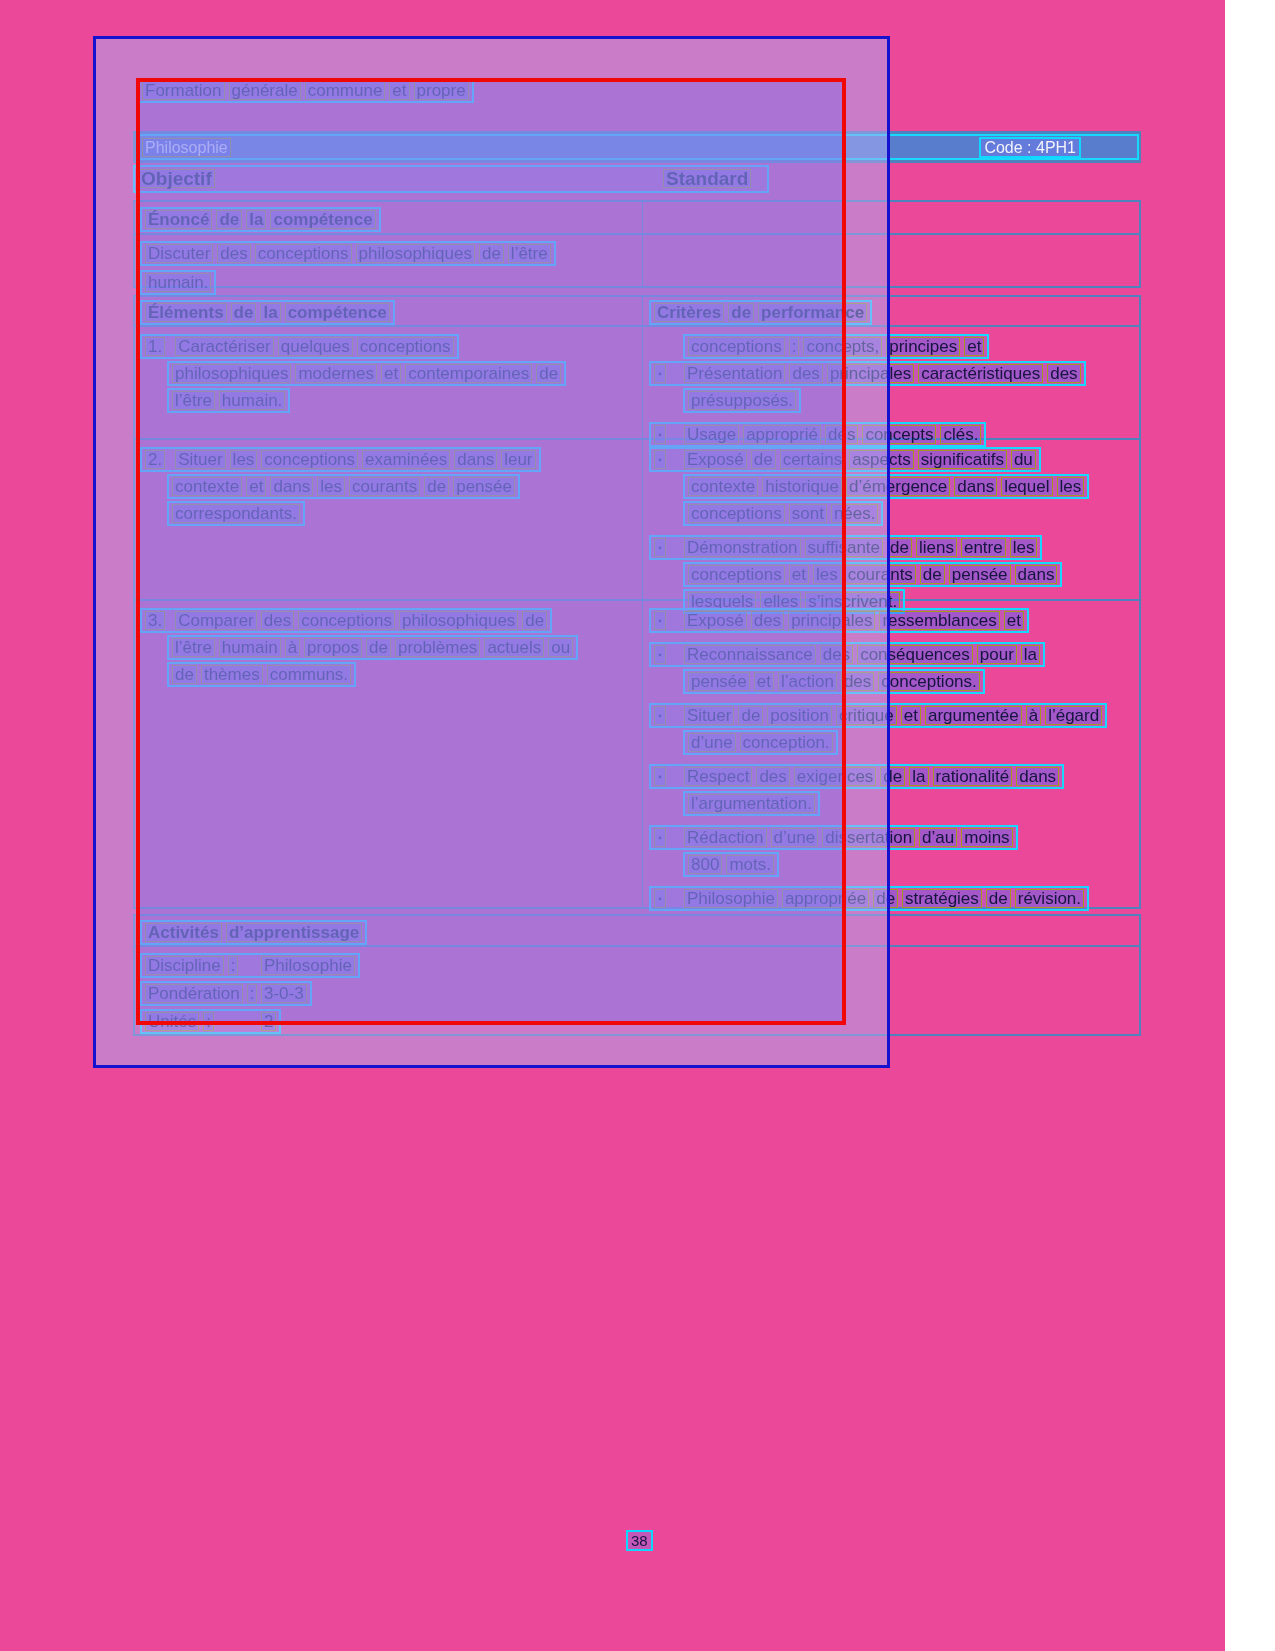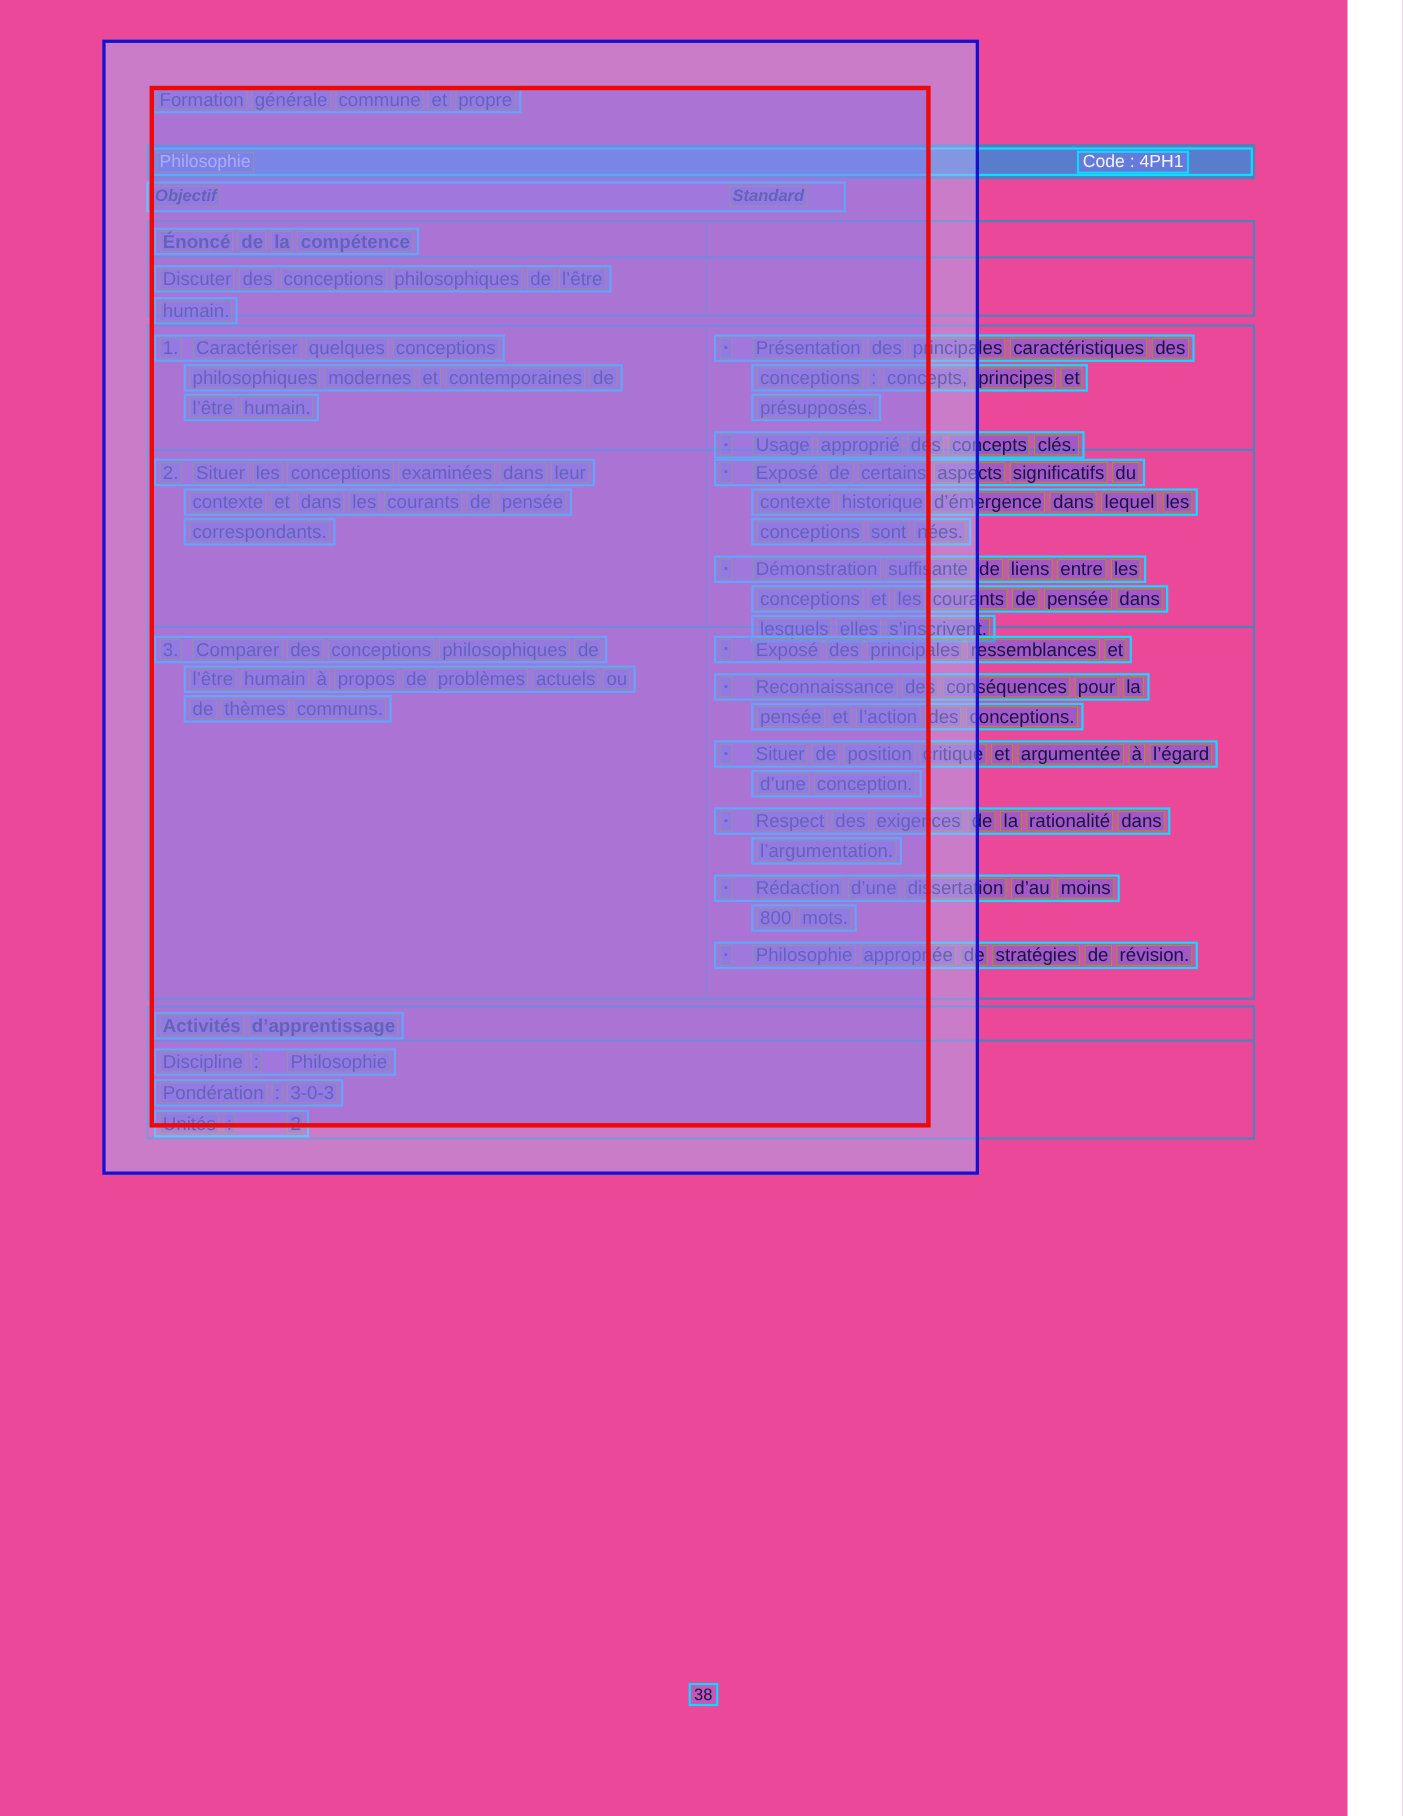--- a/index.html
+++ b/index.html
@@ -35,21 +35,21 @@
   }
   .bar-lb {
     position: absolute; left: 3px; right: 2px; top: 3px; bottom: 3px;
     border: 2px solid #17d9ff; background: rgba(115,115,248,0.28);
     display: flex; align-items: center; justify-content: space-between; padding: 0 4px;
   }
   .bar-right { margin-right: 52px; color: #f2f3fb; }
 
   .objstd { position: absolute; top: 165px; left: 0; }
   .objstd-lb { position: relative; width: 636px; height: 28px;
-    font-size: 15px; font-weight: bold; font-style: italic; }
+    font-size: 19px; font-weight: bold; }
   .objectif { position: absolute; left: 3px; top: 2px; }
   .standard { position: absolute; left: 528px; top: 2px; }
 
   .tbl { position: absolute; left: 0; width: 1008px; border: 2px solid #4f81bd; background: transparent; }
   .tableA { top: 200px; height: 88px; }
   .tableA::after, .tableB::after {
     content: ''; position: absolute; left: 507px; top: 0; bottom: 0;
     border-left: 1px solid #4f81bd;
   }
   .ta-header { height: 33px; border-bottom: 2px solid #4f81bd; padding: 5px 0 0 5px;
@@ -120,31 +120,39 @@
       <div class="ta-header">
         <span class="lb"><span class="wb">Énoncé</span><span class="wb">de</span><span class="wb">la</span><span class="wb">compétence</span></span>
       </div>
       <div class="ta-body" id="enonce-body">
           <div class="line"><span class="lb"><span class="wb">Discuter</span><span class="wb">des</span><span class="wb">conceptions</span><span class="wb">philosophiques</span><span class="wb">de</span><span class="wb">l’être</span></span></div>
           <div class="line"><span class="lb"><span class="wb">humain.</span></span></div>
         </div>
     </div>
 
     <div class="tbl tableB">
+      <div class="tb-head">
+        <div class="cell-l">
+          <span class="lb"><span class="wb">Éléments</span><span class="wb">de</span><span class="wb">la</span><span class="wb">compétence</span></span>
+        </div>
+        <div class="cell-r">
+          <span class="lb"><span class="wb">Critères</span><span class="wb">de</span><span class="wb">performance</span></span>
+        </div>
+      </div>
       <div id="tb-rows">
           <div class="tb-row r1">
             <div class="cell-l">
               <div class="line"><span class="lb"><span class="wb num">1.</span><span class="wb">Caractériser</span><span class="wb">quelques</span><span class="wb">conceptions</span></span></div>
               <div class="line ind-l"><span class="lb"><span class="wb">philosophiques</span><span class="wb">modernes</span><span class="wb">et</span><span class="wb">contemporaines</span><span class="wb">de</span></span></div>
               <div class="line ind-l"><span class="lb"><span class="wb">l’être</span><span class="wb">humain.</span></span></div>
             </div>
             <div class="cell-r">
               <div class="crit">
+                <div class="line ind-r"><span class="lb"><span class="wb">conceptions</span><span class="wb">:</span><span class="wb">concepts,</span><span class="wb">principes</span><span class="wb">et</span></span></div>
                 <div class="line"><span class="lb"><span class="wb bullet">▪</span><span class="wb">Présentation</span><span class="wb">des</span><span class="wb">principales</span><span class="wb">caractéristiques</span><span class="wb">des</span></span></div>
-                <div class="line ind-r"><span class="lb"><span class="wb">conceptions</span><span class="wb">:</span><span class="wb">concepts,</span><span class="wb">principes</span><span class="wb">et</span></span></div>
                 <div class="line ind-r"><span class="lb"><span class="wb">présupposés.</span></span></div>
               </div>
               <div class="crit">
                 <div class="line"><span class="lb"><span class="wb bullet">▪</span><span class="wb">Usage</span><span class="wb">approprié</span><span class="wb">des</span><span class="wb">concepts</span><span class="wb">clés.</span></span></div>
               </div>
             </div>
           </div>
           <div class="tb-row r2">
             <div class="cell-l">
               <div class="line"><span class="lb"><span class="wb num">2.</span><span class="wb">Situer</span><span class="wb">les</span><span class="wb">conceptions</span><span class="wb">examinées</span><span class="wb">dans</span><span class="wb">leur</span></span></div>

